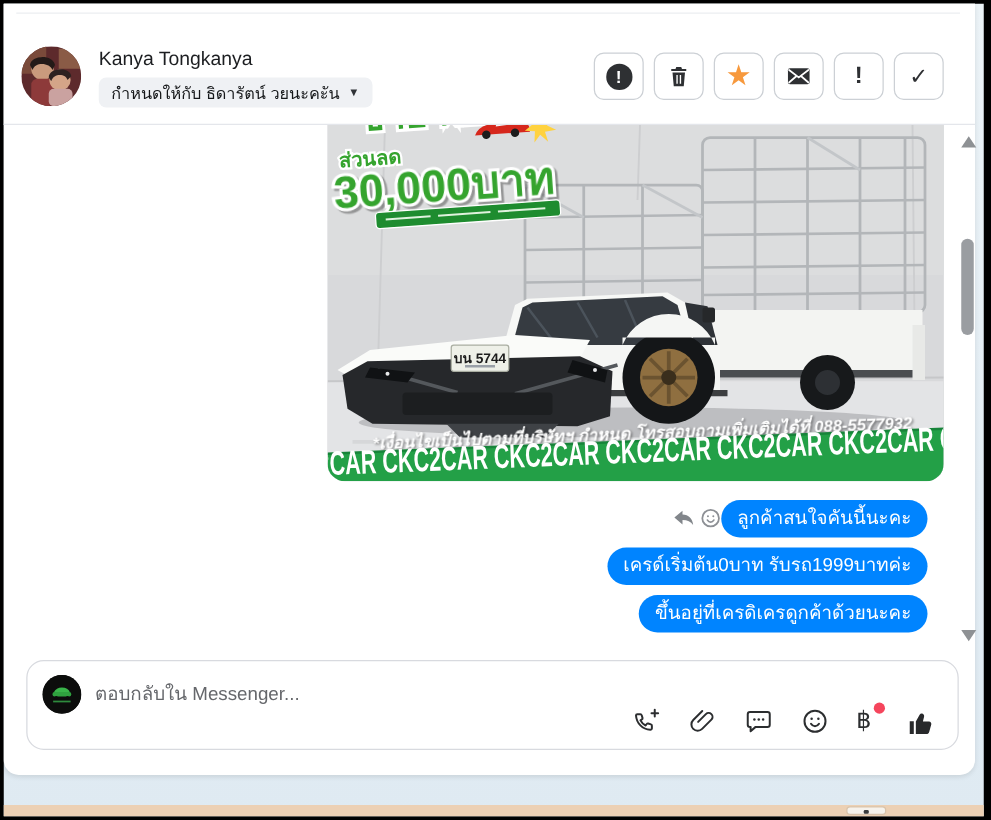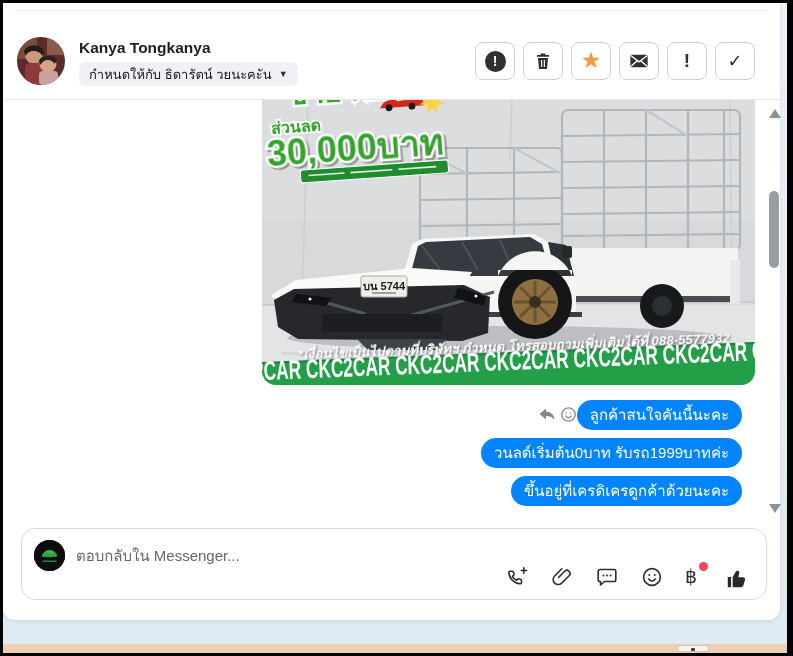--- a/index.html
+++ b/index.html
@@ -12,21 +12,21 @@
   
   .panel { position:absolute; left:0; top:0; width:777px; height:617px; background:#fff;
            border-radius:0 0 12px 12px; box-shadow:0 1px 4px rgba(0,0,0,.10); }
 
   
   .header { position:absolute; left:0; top:0; width:777px; height:97px; background:#fff;
             border-bottom:1px solid #e4e6eb; }
   .header-topline { position:absolute; left:10px; right:12px; top:7px; height:1px; background:#eceef1; }
   .avatar { position:absolute; left:14px; top:34px; width:48px; height:48px; border-radius:50%;
             overflow:hidden; cursor:pointer; }
-  .contact-name { position:absolute; left:76px; top:36px; font-size:15.5px; font-weight:bold; color:#1c1e21; }
+  .contact-name { position:absolute; left:76px; top:36px; font-size:15.5px; font-weight:normal; color:#1c1e21; }
   .assign-pill { position:absolute; left:76px; top:59px; height:24px; display:inline-flex; align-items:center;
                  padding:0 10px; background:#eff1f4; border-radius:6px; font-size:13px; color:#16181a; cursor:pointer; }
   .assign-pill .caret { font-size:9px; margin-left:7px; color:#2f3237; }
 
   .actions { position:absolute; left:472px; top:39px; display:flex; gap:8px; }
   .act-btn { width:40px; height:38px; background:#fff; border:1px solid #ccd0d5; border-radius:8px;
              display:flex; align-items:center; justify-content:center; cursor:pointer; }
   .report-circle { width:21px; height:21px; border-radius:50%; background:#2e3033; color:#fff;
                    font-size:14px; font-weight:bold; display:flex; align-items:center; justify-content:center; }
   .star-glyph { font-size:23px; color:#f7993d; line-height:1; margin-top:-2px; }
@@ -252,21 +252,21 @@
         <circle cx="9.3" cy="10" r="1" fill="#8d9095" stroke="none"></circle>
         <circle cx="14.7" cy="10" r="1" fill="#8d9095" stroke="none"></circle>
         <path d="M8.8 14c.8 1.3 2 2 3.2 2s2.4-.7 3.2-2"></path>
       </svg>
     </div>
 
     <div class="bubble bubble1">
       <span>ลูกค้าสนใจคันนี้นะคะ</span>
     </div>
     <div class="bubble bubble2">
-      <span>วนลด์เริ่มต้น0บาท รับรถ1999บาทค่ะ</span>
+      <span>เครด์เริ่มต้น0บาท รับรถ1999บาทค่ะ</span>
     </div>
     <div class="bubble bubble3">
       <span>ขึ้นอยู่ที่เครดิเครดูกค้าด้วยนะคะ</span>
     </div>
 
     <div class="composer">
       <div class="composer-avatar">
         <svg width="31" height="31" viewBox="0 0 31 31">
           <rect width="31" height="31" fill="#0c0d0c"></rect>
           <path d="M9 14 q2-4 6.5-4 q5 0 6.5 4 z" fill="#39b54a"></path>

